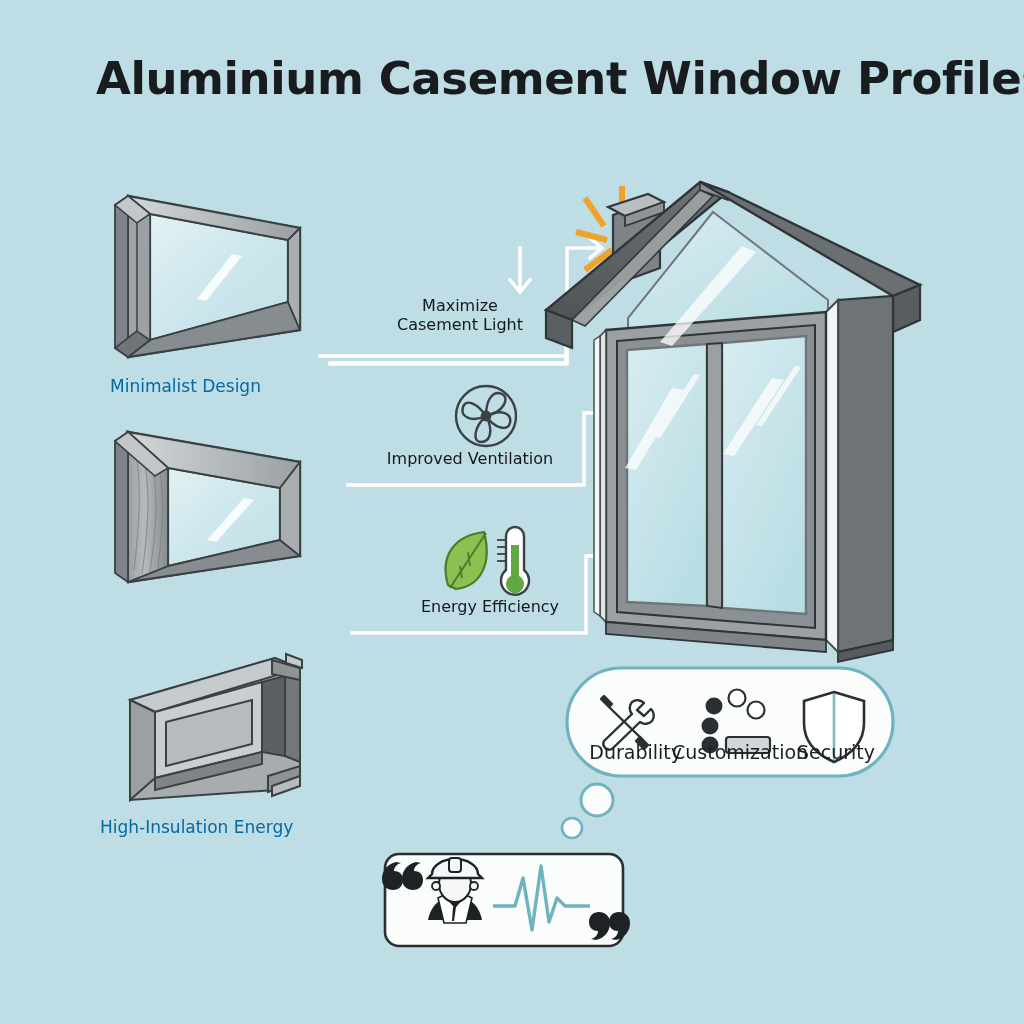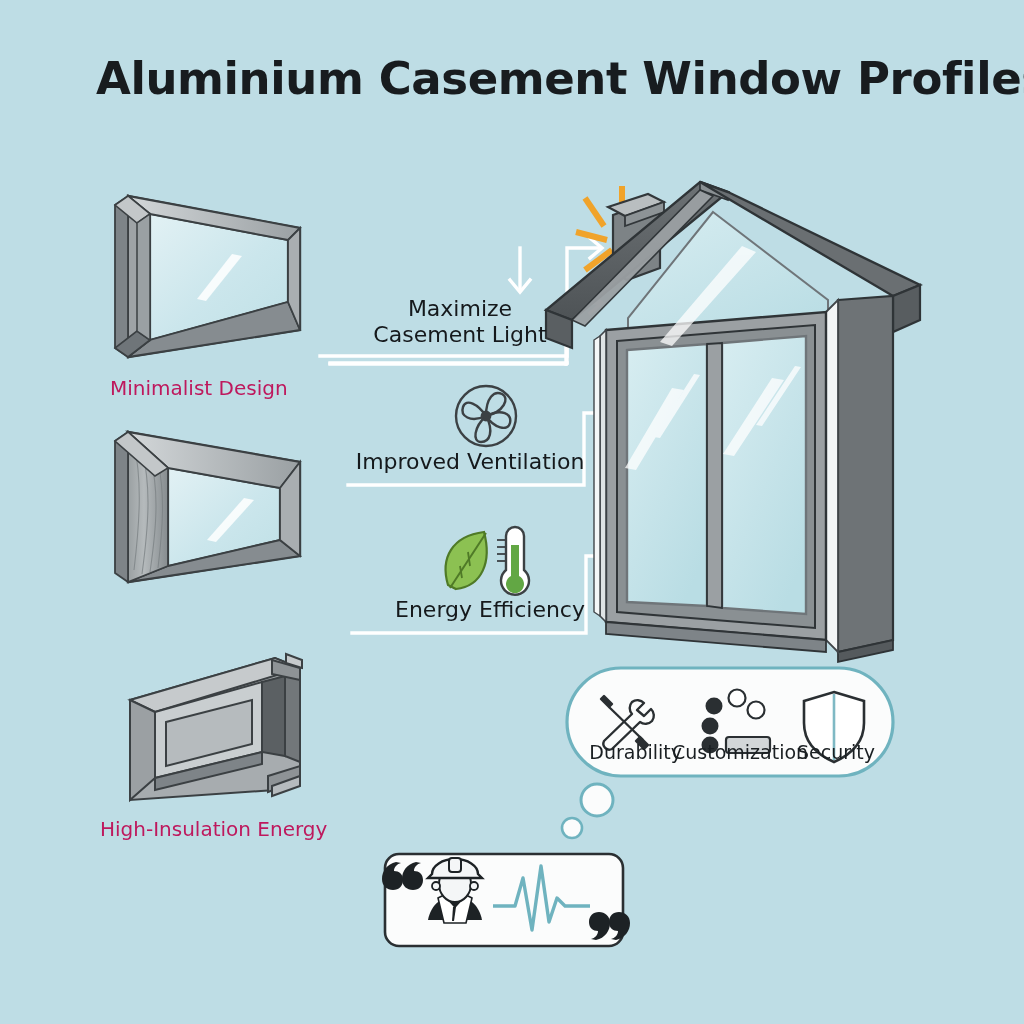--- a/index.html
+++ b/index.html
@@ -21,28 +21,28 @@
     font-size:45px;
     font-weight:bold;
     letter-spacing:-0.4px;
     color:#181c1f;
     font-family:"DejaVu Sans", sans-serif;
     white-space:nowrap;
   }
 
   .profile-label{
     position:absolute;
-    font-size:20px;
-    color:#be185d;
+    font-size:17px;
+    color:#0369a1;
     font-family:"DejaVu Sans", sans-serif;
     white-space:nowrap;
   }
   .feature-label{
     position:absolute;
-    font-size:22px;
+    font-size:16px;
     color:#15191c;
     font-family:"DejaVu Sans", sans-serif;
     text-align:center;
     line-height:1.2;
     white-space:nowrap;
   }
   .bubble-label{
     position:absolute;
     font-size:19px;
     color:#1a1f22;

